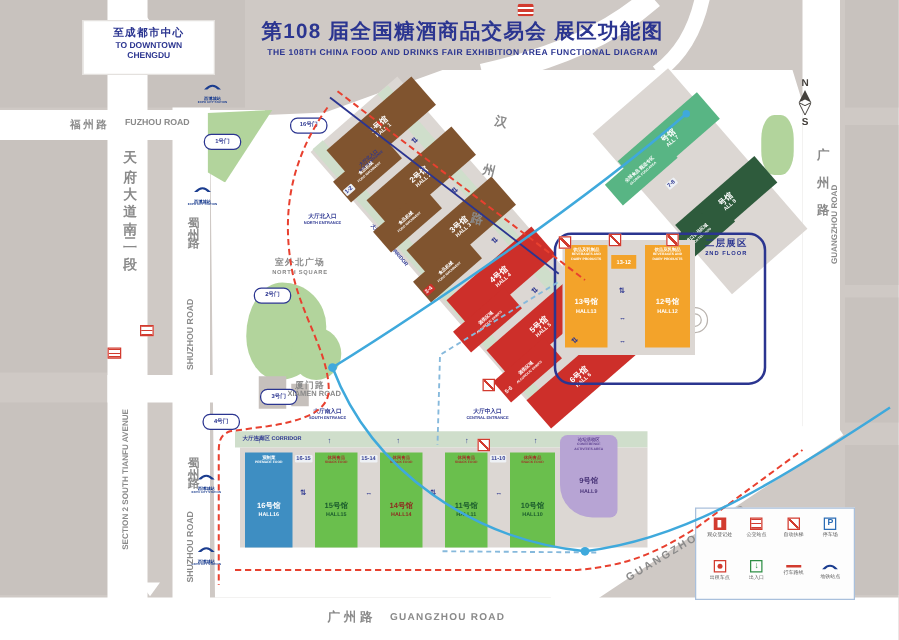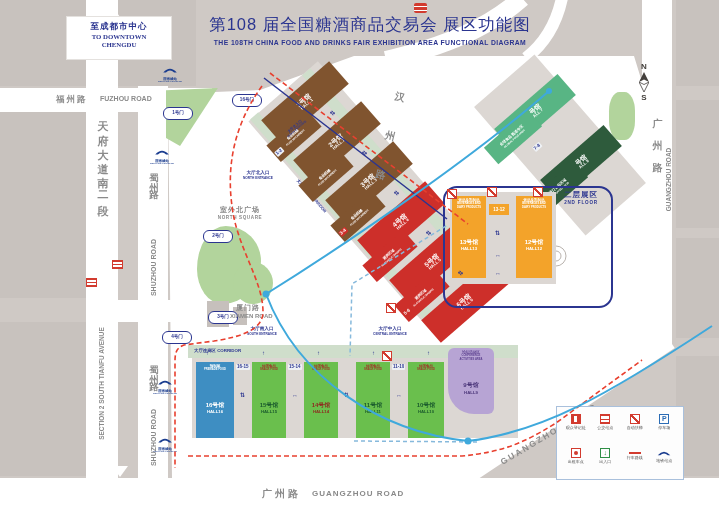--- a/index.html
+++ b/index.html
@@ -55,21 +55,21 @@
   .lgi-reg{background:#d23b2f;position:relative;}
   .lgi-reg::after{content:"";position:absolute;left:3.5px;top:2px;width:3px;height:6px;background:#fff;}
   .lgi-bus{background:#fff;border:1px solid #d23b2f;background-image:repeating-linear-gradient(0deg,#d23b2f 0 1px,transparent 1px 3.5px);}
   .lgi-esc{background:#fff;border:1px solid #d23b2f;background-image:linear-gradient(45deg,transparent 42%,#d23b2f 42%,#d23b2f 58%,transparent 58%);}
   .lgi-park{border:1px solid #2b6cb5;color:#2b6cb5;font-size:7px;font-weight:bold;line-height:8px;}
   .lgi-taxi{background:#fff;border:1px solid #d23b2f;position:relative;}
   .lgi-taxi::after{content:"";position:absolute;left:2px;top:2px;width:4px;height:4px;background:#d23b2f;border-radius:50%;}
   .lgi-gate{border:1px solid #2f8f46;color:#2f8f46;font-size:7px;font-weight:bold;line-height:8px;}
   .lgi-route{border-top:2px dashed #d23b2f;height:0;margin-top:4px;width:12px;}
   .title{position:absolute;left:150px;top:14px;width:440px;text-align:center;color:#2b3590;}
-  .title .z{font-size:16.5px;font-weight:normal;letter-spacing:1px;display:block;}
+  .title .z{font-size:16.5px;font-weight:bold;letter-spacing:1px;display:block;}
   .title .e{font-size:6.8px;font-weight:bold;letter-spacing:0.4px;display:block;margin-top:3px;}
   .train{position:absolute;left:414px;top:3px;width:13px;height:10px;background:#d23b2f;border-radius:2px;
          background-image:linear-gradient(0deg,transparent 0 2px,#fff 2px 3px,transparent 3px 6px,#fff 6px 7px,transparent 7px);}
   .footer{position:absolute;right:6px;top:483px;font-size:19px;font-weight:bold;color:#f0251c;white-space:nowrap;}
   .rot90{transform:rotate(-90deg);transform-origin:center;}
 </style>
 </head>
 <body>
 
 <div class="stage">
@@ -346,21 +346,21 @@
   <span class="abs rlab" style="left:236px;top:303px;font-size:7px;letter-spacing:1px;">厦门路</span>
   <span class="abs rlab" style="left:230px;top:313px;font-size:6px;">XIAMEN ROAD</span>
   <span class="abs rlab vcjk" style="left:396px;top:82px;font-size:10px;letter-spacing:40px;transform:rotate(14deg);transform-origin:top left;">汉州路</span>
   <span class="abs rlab vcjk" style="left:650px;top:110px;font-size:10px;letter-spacing:22px;">广州路</span>
   <span class="abs rlab rot90" style="left:618px;top:176px;width:100px;font-size:6.5px;text-align:center;">GUANGZHOU ROAD</span>
   <span class="abs rlab" style="left:492px;top:424px;width:130px;font-size:8.5px;letter-spacing:2px;transform:rotate(-31deg);">GUANGZHOU ROAD</span>
   <span class="abs rlab" style="left:262px;top:487px;font-size:10px;letter-spacing:3px;">广州路</span>
   <span class="abs rlab" style="left:312px;top:489px;font-size:8px;letter-spacing:1px;">GUANGZHOU ROAD</span>
 
   <div class="tri-up" style="left:104px;top:6px;"></div>
-  <div class="callout" style="left:66px;top:16px;width:104px;height:42px;font-family:Liberation Serif, serif;">
+  <div class="callout" style="left:66px;top:16px;width:104px;height:42px;">
     <span class="z">至成都市中心</span>
     <span class="e">TO DOWNTOWN</span>
     <span class="e">CHENGDU</span>
   </div>
   <div class="tri-dn" style="left:112px;top:466px;"></div>
 
   <div class="abs" style="left:634px;top:62px;width:20px;text-align:center;color:#44403c;font-weight:bold;">
     <span style="font-size:8px;display:block;">N</span>
     <svg width="10" height="20" viewBox="0 0 10 20" style="display:block;margin:1px auto;">
       <path d="M5,0 L10,10 L5,7.5 L0,10 Z" fill="#44403c"></path>

